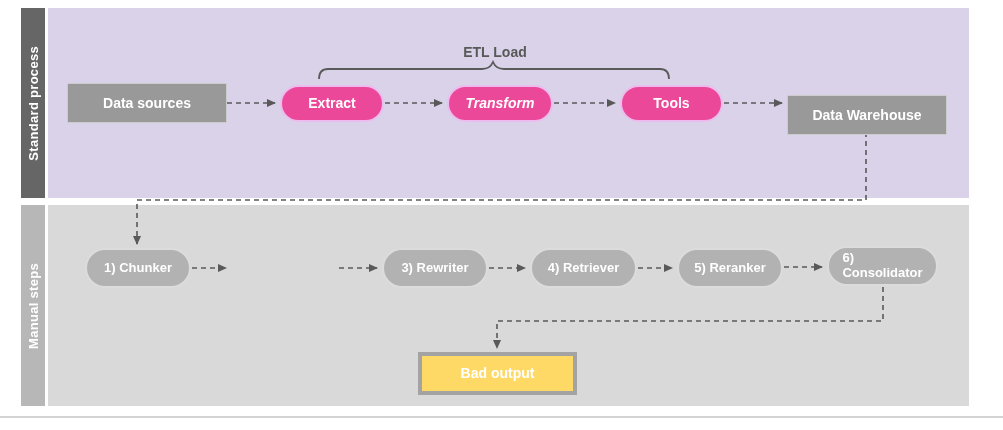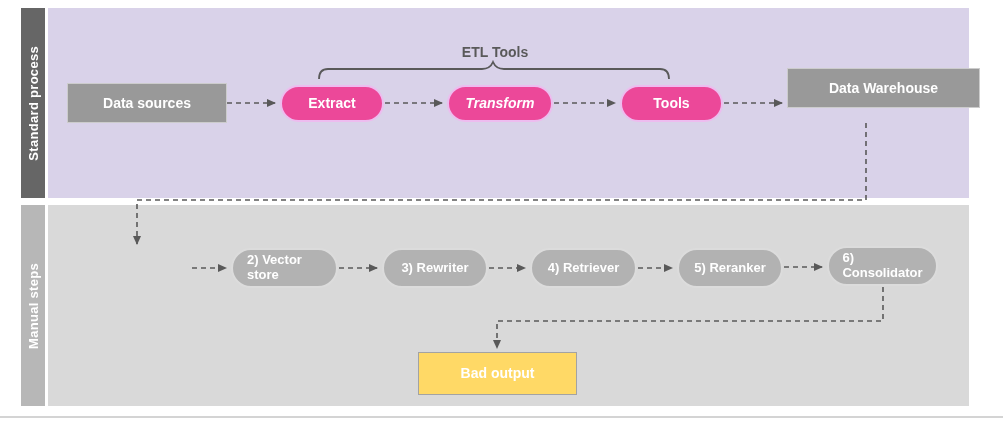--- a/index.html
+++ b/index.html
@@ -36,29 +36,29 @@
   }
   .pill{border-radius:999px;}
   .pill-pink{
     background:#ec4899;border:2px solid #edbcef;font-size:14px;
   }
   .pill-gray{
     background:#b2b2b2;border:2px solid #dcdcdc;font-size:13px;
     padding:0 14px;
   }
   .rect-yellow{
-    background:#ffd966;border:1px solid #a3a3a3;font-size:14px;
+    background:#ffd966;border:4px solid #a3a3a3;font-size:14px;
   }
 
   
   .n-data-sources{left:67px;top:83px;width:160px;height:40px;}
   .n-extract{left:280px;top:85px;width:104px;height:37px;}
   .n-transform{left:447px;top:85px;width:106px;height:37px;font-style:italic;}
   .n-load{left:620px;top:85px;width:103px;height:37px;}
-  .n-warehouse{left:787px;top:68px;width:193px;height:40px;}
+  .n-warehouse{left:787px;top:95px;width:160px;height:40px;}
   .n-chunker{left:85px;top:248px;width:106px;height:40px;}
   .n-vector{left:231px;top:248px;width:107px;height:40px;}
   .n-rewriter{left:382px;top:248px;width:106px;height:40px;}
   .n-retriever{left:530px;top:248px;width:107px;height:40px;}
   .n-reranker{left:677px;top:248px;width:106px;height:40px;}
   .n-consolidator{left:827px;top:246px;width:111px;height:40px;}
   .n-bad-output{left:418px;top:352px;width:159px;height:43px;}
 
   .etl-label{
     position:absolute;left:428px;top:44px;width:134px;
@@ -100,29 +100,29 @@
       <path d="M192,268 L226,268" marker-end="url(#arw)"></path>
       <path d="M339,268 L377,268" marker-end="url(#arw)"></path>
       <path d="M489,268 L525,268" marker-end="url(#arw)"></path>
       <path d="M638,268 L672,268" marker-end="url(#arw)"></path>
       <path d="M784,267 L822,267" marker-end="url(#arw)"></path>
       <path d="M883,287 L883,321 L497,321 L497,348" marker-end="url(#arw)"></path>
     </g>
     <path d="M319,79 Q319,69 328,69 L482,69 Q490,69 493,62 Q496,69 504,69 L660,69 Q669,69 669,79" stroke="#595959" stroke-width="1.8" fill="none"></path>
   </svg>
 
-  <div class="etl-label">ETL Tools</div>
+  <div class="etl-label">ETL Load</div>
 
   <div class="node rect-gray n-data-sources">Data sources</div>
   <div class="node pill pill-pink n-extract">Extract</div>
   <div class="node pill pill-pink n-transform">Transform</div>
   <div class="node pill pill-pink n-load">Tools</div>
   <div class="node rect-gray n-warehouse">Data Warehouse</div>
 
-  <div class="node pill pill-gray n-vector">2) Vector store</div>
+  <div class="node pill pill-gray n-chunker">1) Chunker</div>
   <div class="node pill pill-gray n-rewriter">3) Rewriter</div>
   <div class="node pill pill-gray n-retriever">4) Retriever</div>
   <div class="node pill pill-gray n-reranker">5) Reranker</div>
   <div class="node pill pill-gray n-consolidator">6) Consolidator</div>
   <div class="node rect-yellow n-bad-output">Bad output</div>
 
   <div class="bottom-rule"></div>
 </div>
 
 </body></html>

